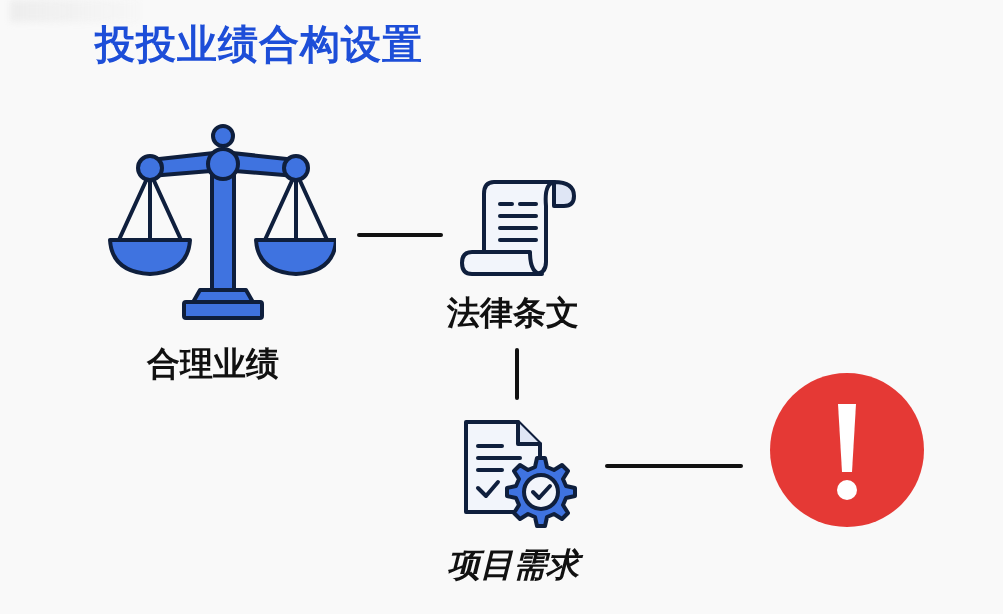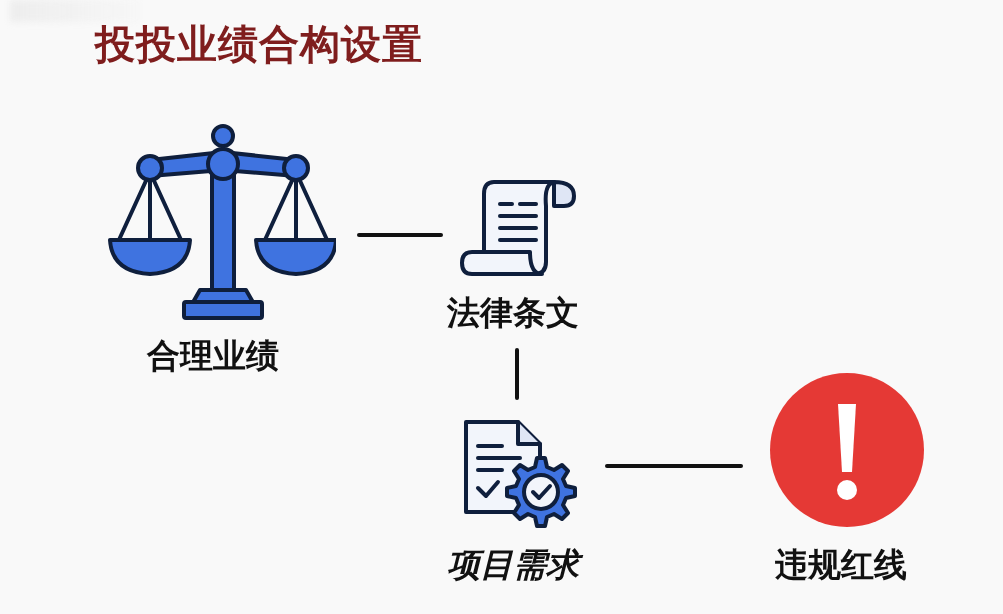--- a/index.html
+++ b/index.html
@@ -26,21 +26,21 @@
     }
     .title {
       position: absolute;
       left: 95px;
       top: 16px;
       font-size: 40px;
       font-weight: bold;
       letter-spacing: 1px;
       line-height: 56px;
       white-space: nowrap;
-      color: #7f1d1d;
+      color: #1d4ed8;
     }
     .diagram {
       position: absolute;
       left: 0;
       top: 0;
       width: 1003px;
       height: 614px;
     }
     .node-label {
       position: absolute;
@@ -92,21 +92,21 @@
         <path d="M148 118 L228 118 Q226 150 188 152 Q150 150 148 118 Z" fill="#3f73e0"></path>
 
         <circle cx="115" cy="14" r="10" fill="#3f73e0"></circle>
         <line x1="115" y1="24" x2="115" y2="32"></line>
         <circle cx="115" cy="42" r="15" fill="#3f73e0"></circle>
         <circle cx="42" cy="46" r="12" fill="#3f73e0"></circle>
         <circle cx="188" cy="46" r="12" fill="#3f73e0"></circle>
       </g>
     </svg>
   </div>
-  <div class="node-label" style="left:147px; top:336px;">合理业绩</div>
+  <div class="node-label" style="left:147px; top:344px;">合理业绩</div>
 
   <div class="connector" style="left:357px; top:233px; width:86px; height:4px;"></div>
 
   <div class="icon" style="left:458px; top:176px; width:124px; height:104px;">
     <svg width="124" height="104" viewBox="0 0 124 104">
       <g stroke="#0f1f3d" stroke-width="4" stroke-linejoin="round" stroke-linecap="round">
 
         <path d="M96 6 Q116 6 116 20 Q116 30 106 30 L96 30 Z" fill="#dfe6f5"></path>
 
         <path d="M36 6 L96 6 Q86 8 88 30 L88 86 Q88 98 76 98 L22 98 L22 80 L26 80 L26 18 Q26 6 36 6 Z" fill="#f2f5fb"></path>
@@ -150,15 +150,14 @@
 
   <div class="connector" style="left:605px; top:464px; width:138px; height:4px;"></div>
 
   <div class="icon" style="left:769px; top:372px; width:156px; height:156px;">
     <svg width="156" height="156" viewBox="0 0 156 156">
       <circle cx="78" cy="78" r="77" fill="#e53935"></circle>
       <path d="M69 32 L87 32 L83 100 L73 100 Z" fill="#ffffff"></path>
       <circle cx="78" cy="118" r="10" fill="#ffffff"></circle>
     </svg>
   </div>
-  <div class="node-label" style="left:775px; top:545px;">违规红线</div>
 
 </div>
 
 </body></html>

